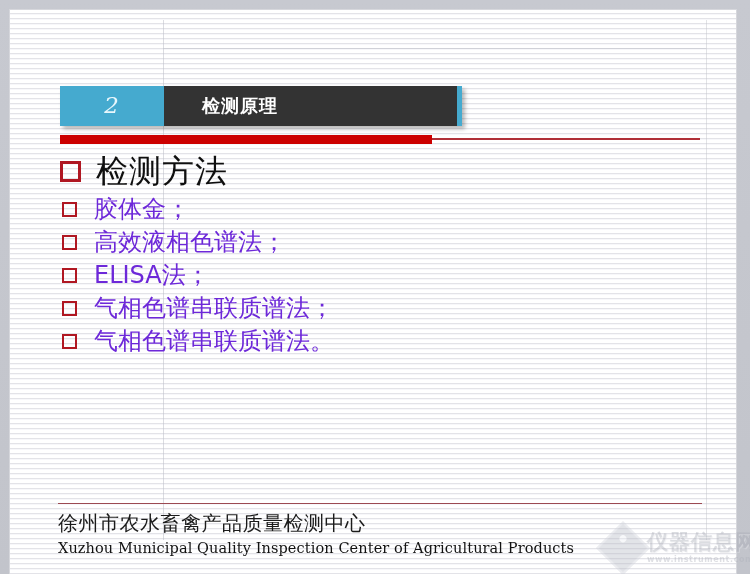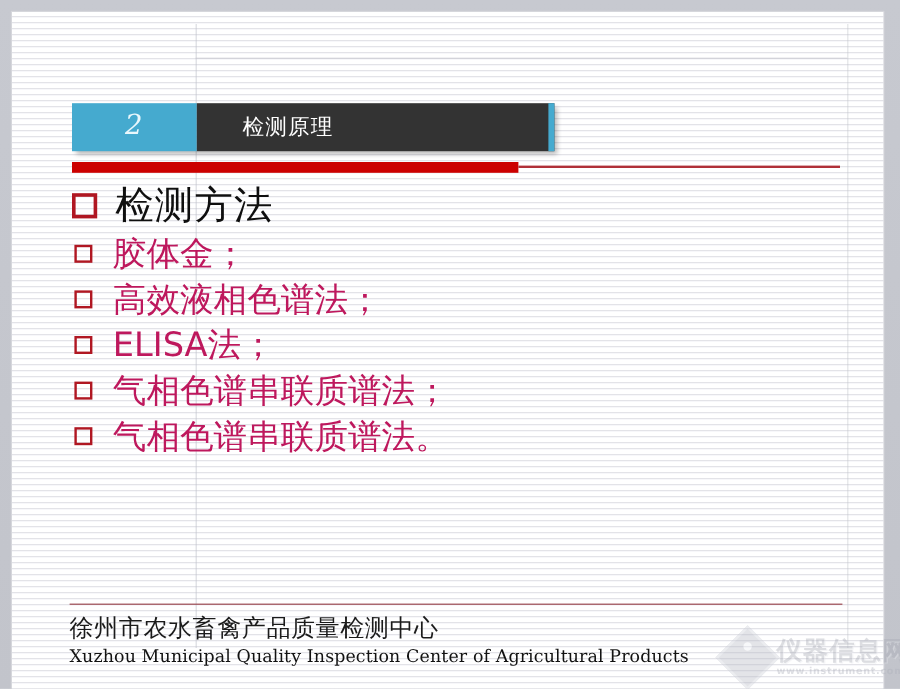--- a/index.html
+++ b/index.html
@@ -110,21 +110,21 @@
   #banner-title-box {
     flex: 1;
     background: #333333;
     display: flex;
     align-items: center;
     position: relative;
   }
   #banner-title {
     color: #ffffff;
     font-size: 18px;
-    font-weight: normal;
+    font-weight: bold;
     font-family: "DejaVu Sans", "Liberation Sans", sans-serif;
     margin-left: 38px;
     letter-spacing: 1px;
   }
   #banner-edge {
     position: absolute;
     right: 0;
     top: 0;
     width: 5px;
     height: 100%;
@@ -187,22 +187,22 @@
 
   .txt-lg {
     font-size: 32px;
     color: #0f0f0f;
     font-family: "DejaVu Serif", "Liberation Serif", serif;
     font-weight: normal;
     letter-spacing: 1px;
     line-height: 1.2;
   }
   .txt-md {
-    font-size: 28px;
-    color: #be185d;
+    font-size: 24px;
+    color: #6d28d9;
     font-family: "DejaVu Sans", "Liberation Sans", sans-serif;
     letter-spacing: 0px;
     line-height: 1.25;
   }
 
   .row-lg-wrap { margin-bottom: 8px; }
   .row-sm-wrap { margin-bottom: 9px; padding-left: 2px; }
 
   
   #footer-rule {

